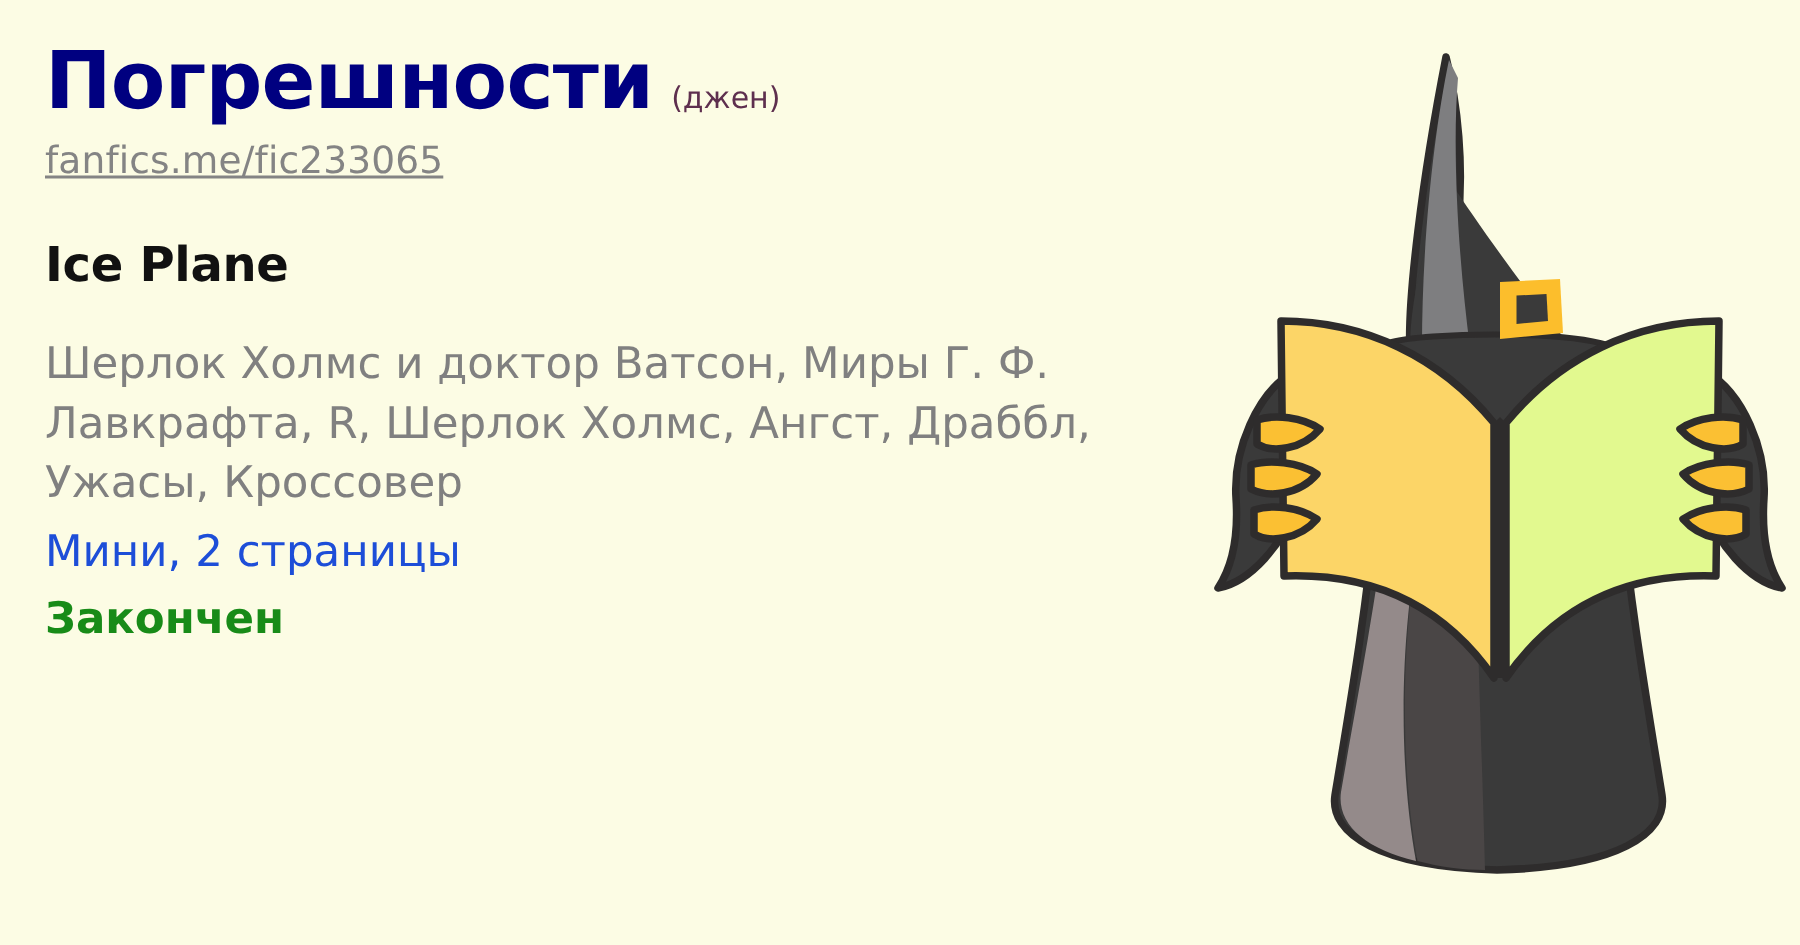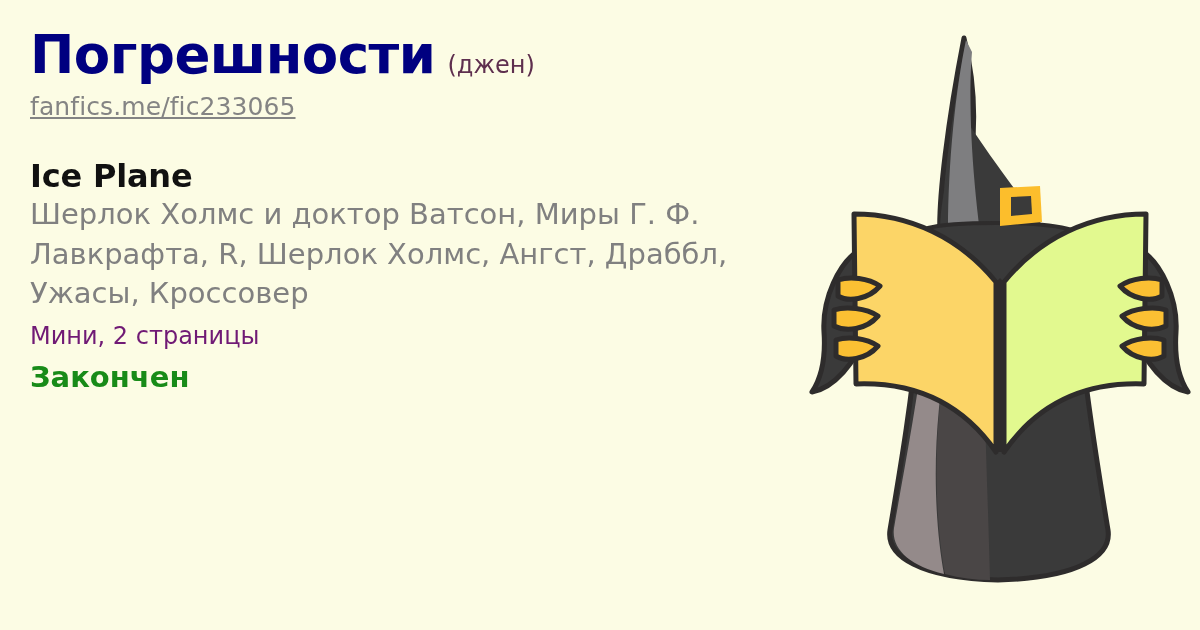--- a/index.html
+++ b/index.html
@@ -51,21 +51,21 @@
 
   .fic-title {
     font-size: 53px;
     font-weight: 700;
     color: #000080;
     letter-spacing: -0.5px;
     line-height: 1.1;
   }
 
   .fic-genre {
-    font-size: 24px;
+    font-size: 20px;
     color: #5E2F4E;
     font-weight: 400;
     line-height: 1.1;
   }
 
   .fic-url {
     margin-top: 8px;
     font-size: 25px;
     color: #848484;
     font-weight: 400;
@@ -76,35 +76,36 @@
   
   .chapter-title {
     margin-top: 36px;
     font-size: 32px;
     font-weight: 700;
     color: #111111;
     letter-spacing: -0.2px;
   }
 
   .meta-block {
+    margin-top: 28px;
   }
 
   .fandoms {
     font-size: 29px;
     line-height: 1.36;
     color: #808080;
     font-weight: 400;
     max-width: 740px;
   }
 
   .size-pages {
     margin-top: 6px;
-    font-size: 24px;
+    font-size: 29px;
     line-height: 1.36;
-    color: #701a75;
+    color: #1d4ed8;
     font-weight: 400;
   }
 
   .status {
     margin-top: 6px;
     font-size: 29px;
     line-height: 1.36;
     color: #188B18;
     font-weight: 700;
   }

